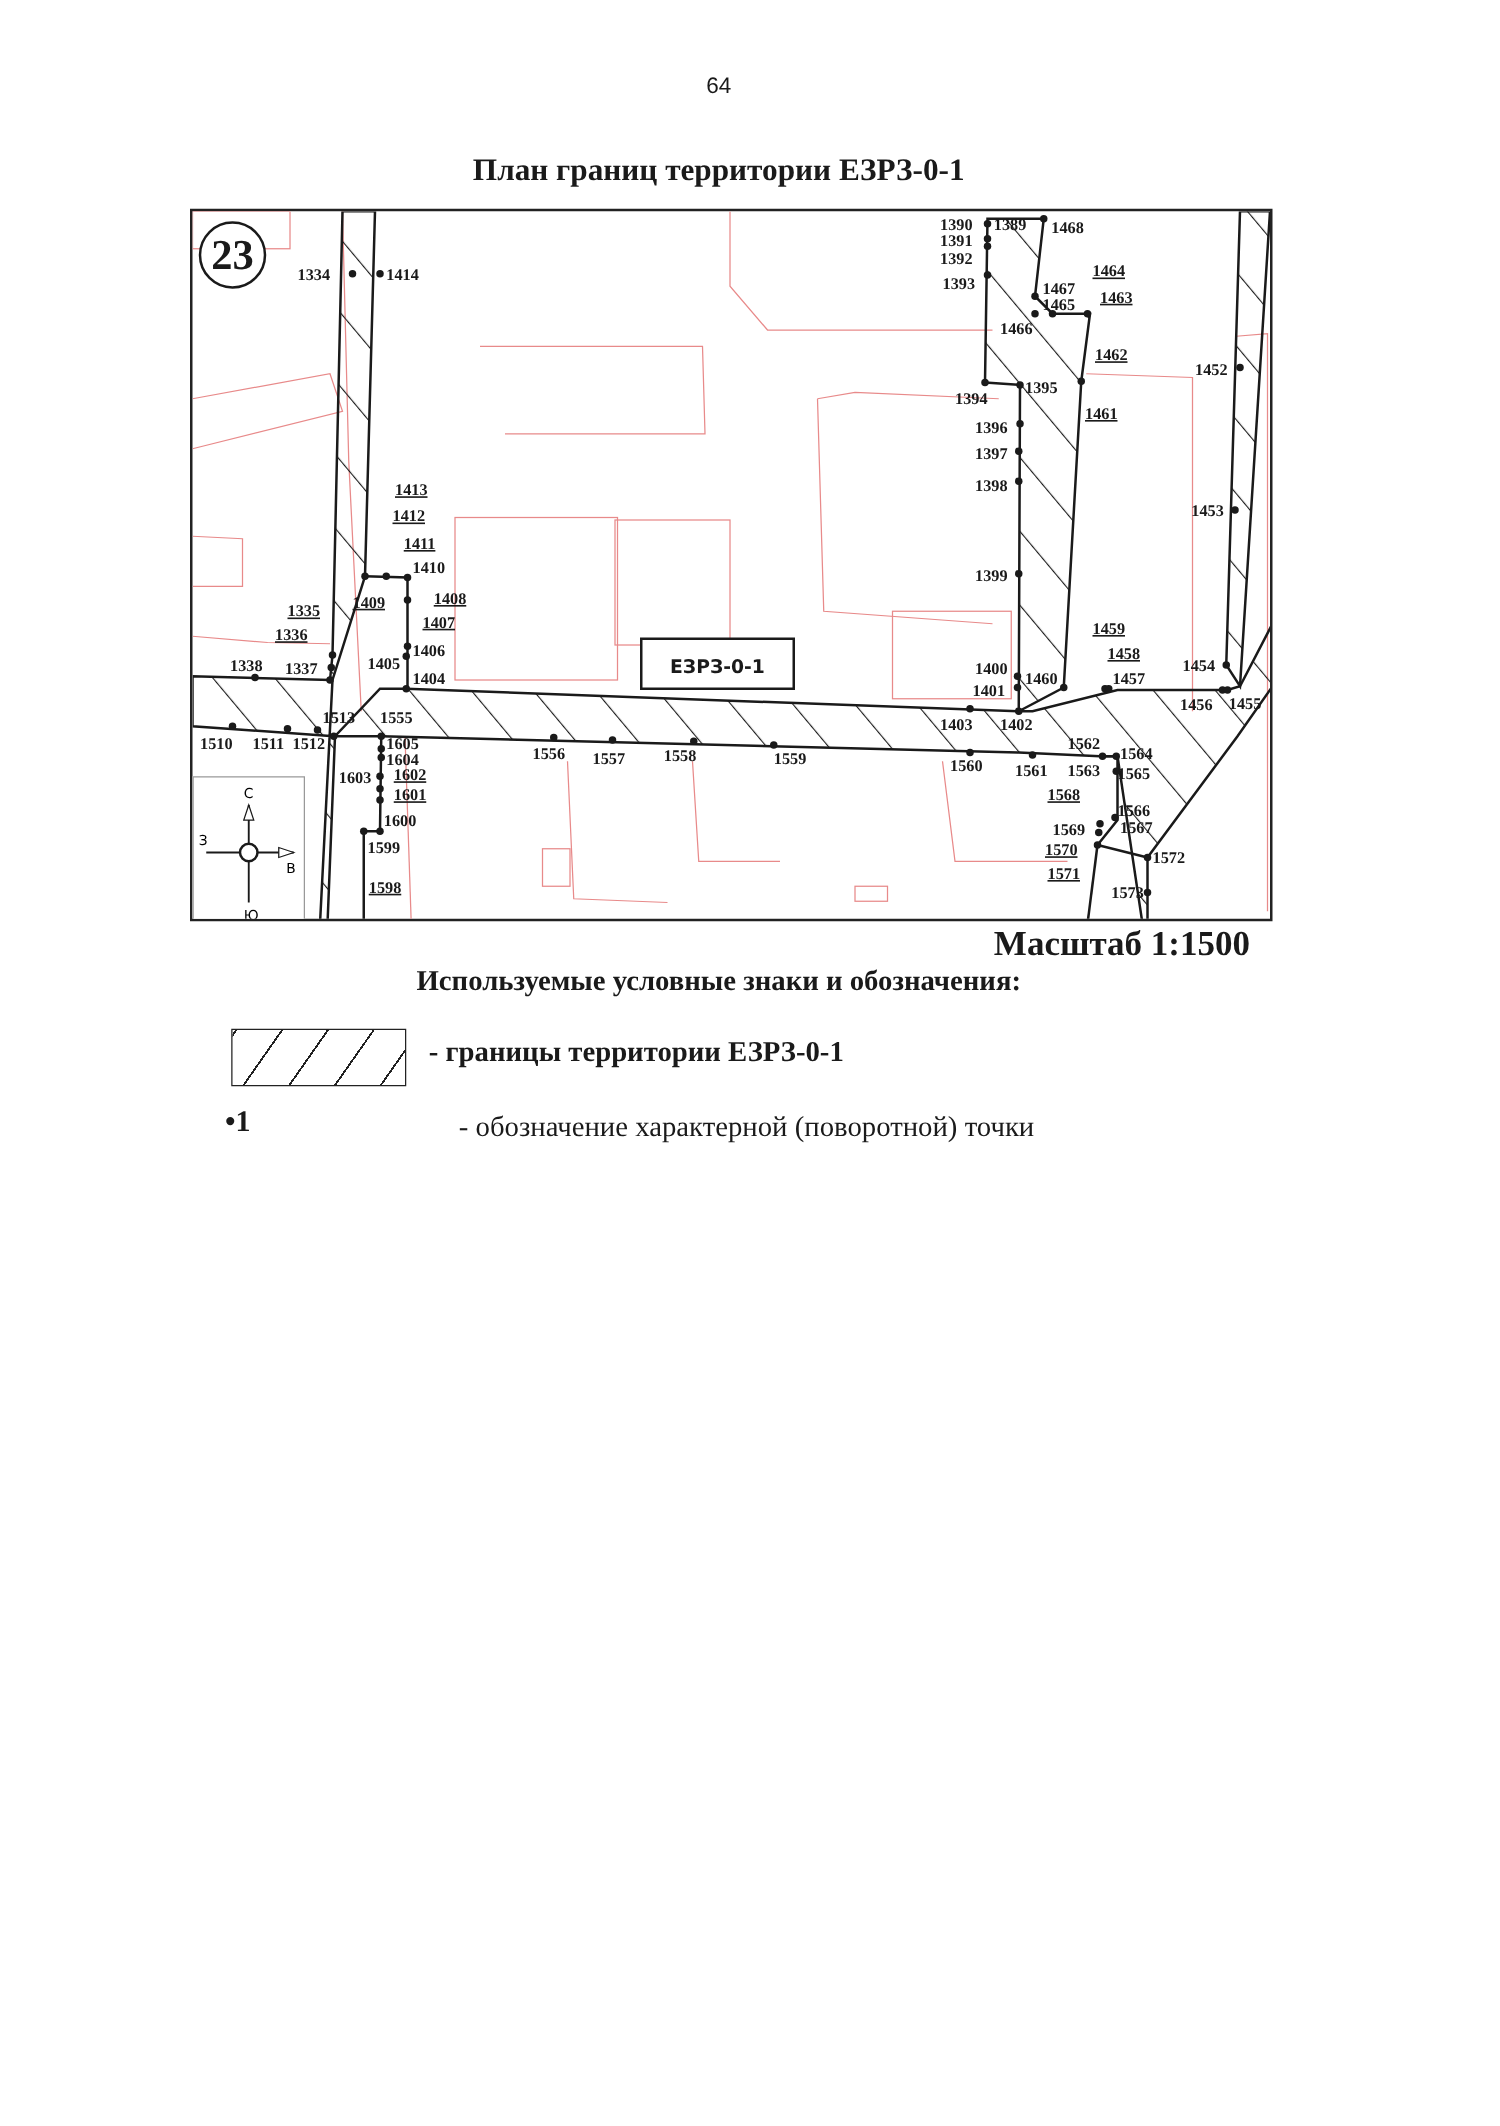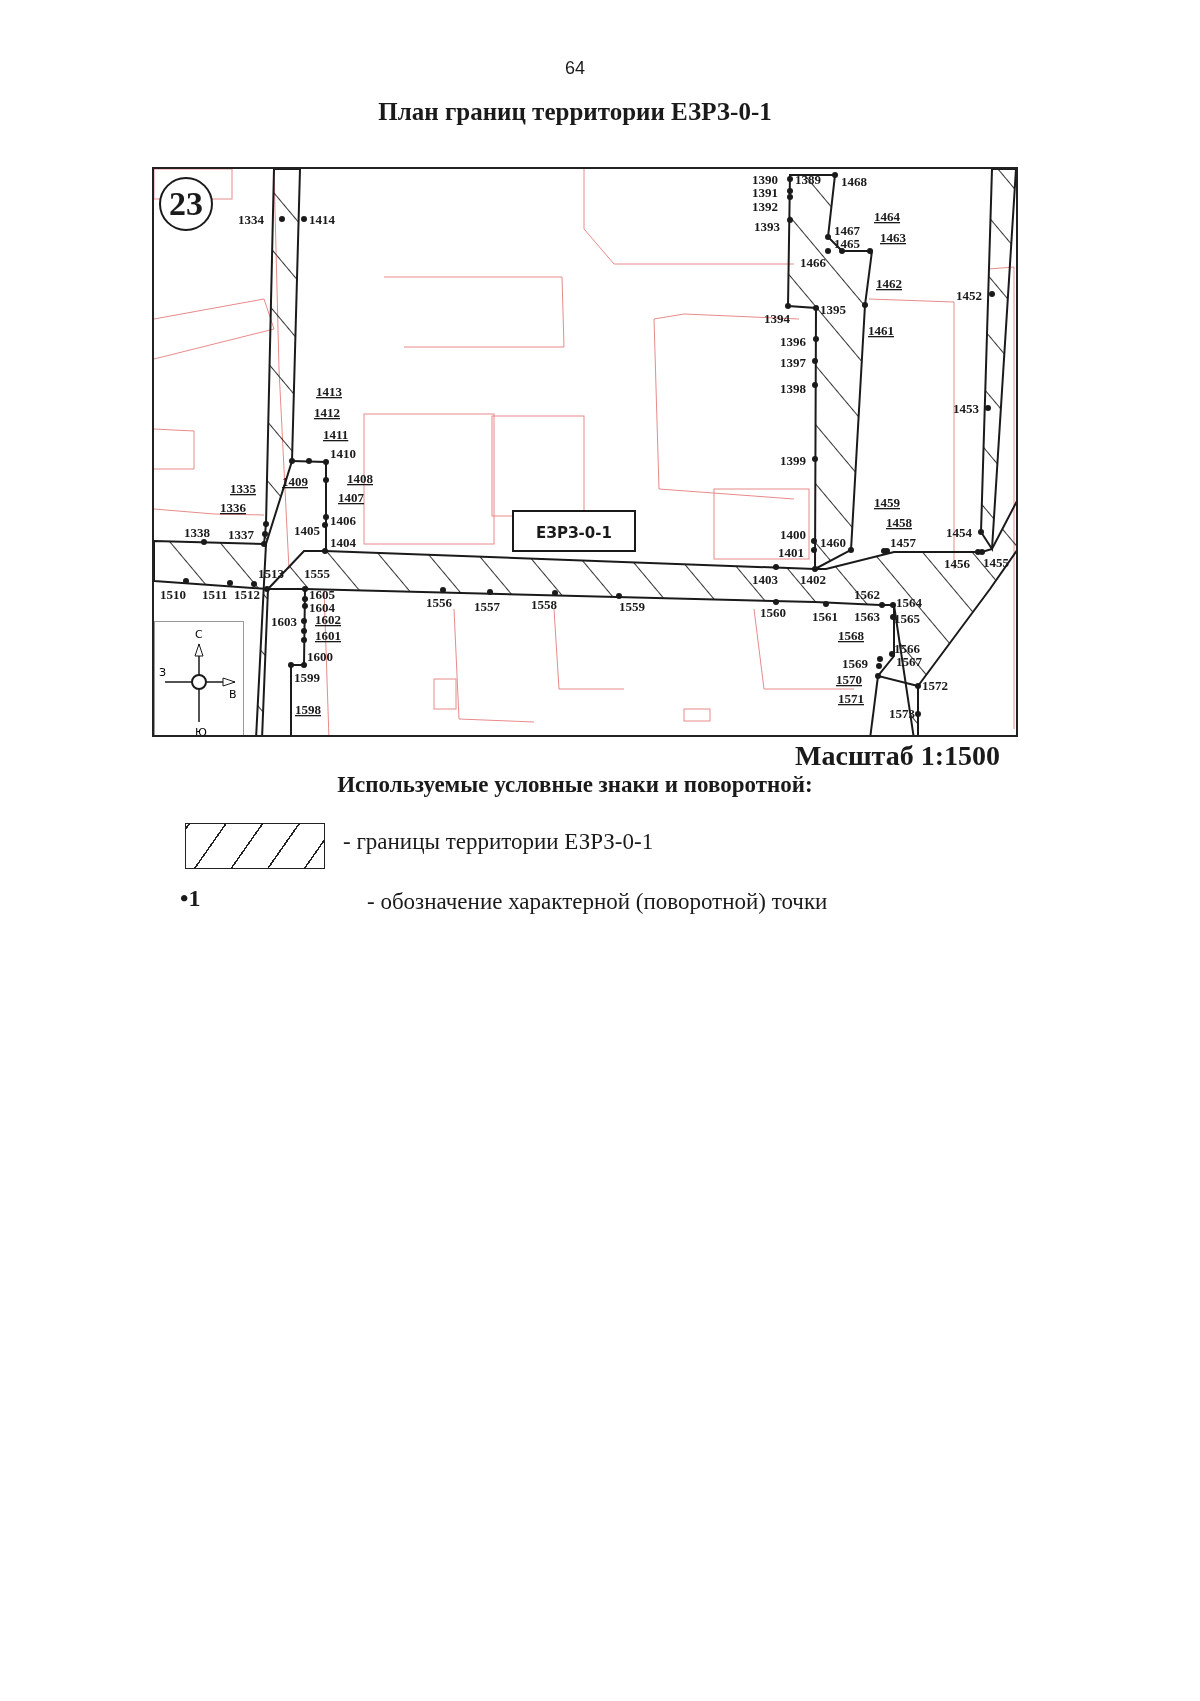--- a/index.html
+++ b/index.html
@@ -1,18 +1,18 @@
 <!DOCTYPE html>
 <html><head>
 <meta charset="utf-8">
 <style>
   html,body{margin:0;padding:0;background:#fff;}
   body{width:1200px;height:1701px;position:relative;overflow:hidden;font-family:"Liberation Serif",serif;color:#1a1a1a;}
   .pagenum{position:absolute;left:0;width:1150px;top:58px;text-align:center;font-family:"Liberation Sans",sans-serif;font-size:18px;}
-  .title{position:absolute;left:0;width:1150px;top:98px;text-align:center;font-weight:bold;font-size:25px;}
+  .title{position:absolute;left:0;width:1150px;top:123px;text-align:center;font-weight:bold;font-size:25px;}
   .map{position:absolute;left:152px;top:167px;width:866px;height:570px;border:2px solid #222;box-sizing:border-box;overflow:hidden;background:#fff;}
   .map svg{position:absolute;left:0;top:0;}
   .lbl{font-family:"Liberation Serif",serif;font-weight:bold;font-size:13px;fill:#1a1a1a;}
   .ulbl{text-decoration:underline;}
   .scale{position:absolute;right:200px;top:740px;font-weight:bold;font-size:28px;}
   .legend-title{position:absolute;left:0;width:1150px;top:772px;text-align:center;font-weight:bold;font-size:23px;}
   .legend-row{position:absolute;left:185px;display:flex;align-items:center;}
   .hatch-box{width:140px;height:46px;border:1.5px solid #222;box-sizing:border-box;
     background:repeating-linear-gradient(-55deg,#fff 0 15px,#222 15px 16.5px,#fff 16.5px 30px);}
   .legend-text{position:absolute;left:343px;font-size:23px;}
@@ -242,21 +242,21 @@
       <text x="40" y="16" font-family="DejaVu Sans, sans-serif" font-size="11">С</text>
       <text x="4" y="54" font-family="DejaVu Sans, sans-serif" font-size="11">З</text>
       <text x="74" y="76" font-family="DejaVu Sans, sans-serif" font-size="11">В</text>
       <text x="40" y="114" font-family="DejaVu Sans, sans-serif" font-size="11">Ю</text>
     </svg>
   </div>
 </div>
 
 <div class="scale">Масштаб 1:1500</div>
 
-<div class="legend-title">Используемые условные знаки и поворотной:</div>
+<div class="legend-title">Используемые условные знаки и обозначения:</div>
 
 <div class="legend-row" style="top:823px;">
   <div class="hatch-box"></div>
 </div>
-<div class="legend-text" style="top:829px;">- границы территории ЕЗРЗ-0-1</div>
+<div class="legend-text" style="top:829px;font-weight:bold;">- границы территории ЕЗРЗ-0-1</div>
 
 <div class="point-sym">•1</div>
 <div class="legend-text" style="top:889px;margin-left:24px;">- обозначение характерной (поворотной) точки</div>
 
 </body></html>

